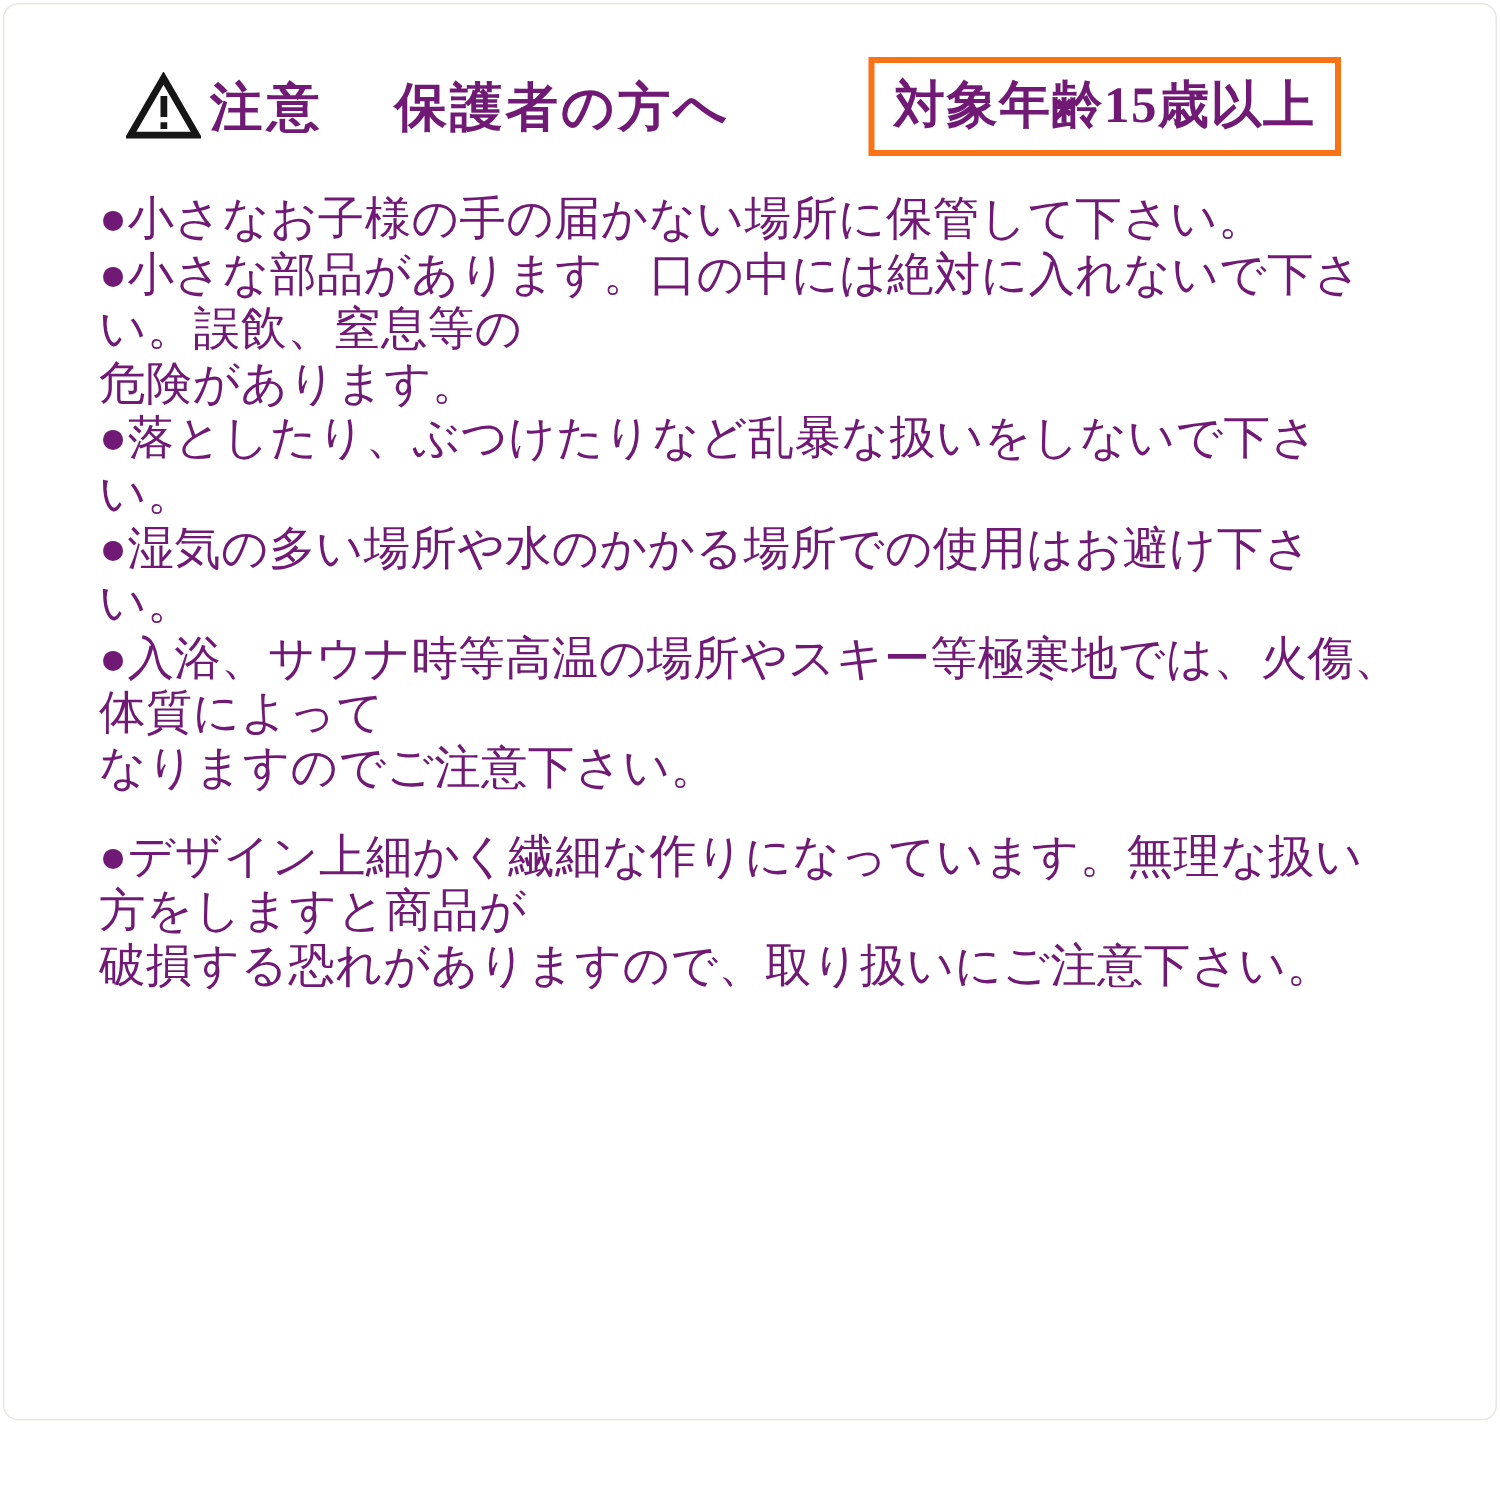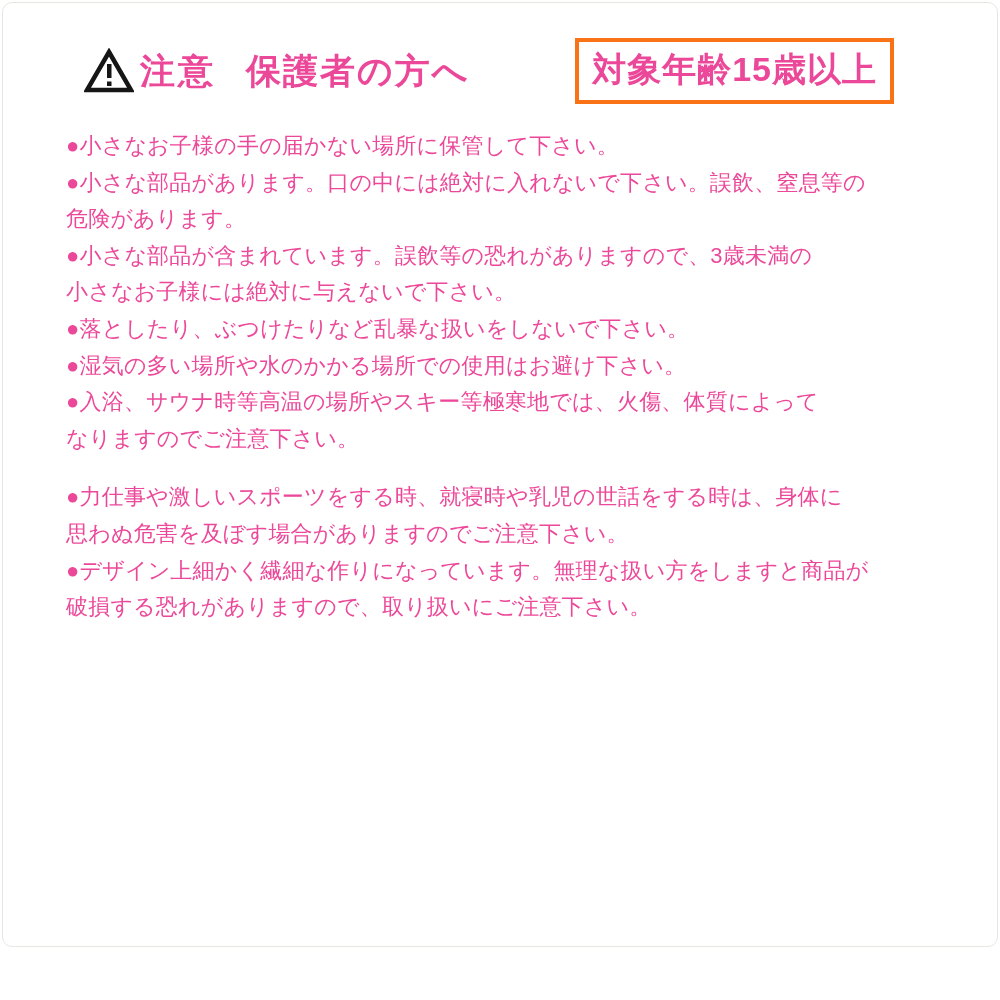--- a/index.html
+++ b/index.html
@@ -2,22 +2,22 @@
 <html><head>
 <meta charset="utf-8">
 <style>
   * { margin: 0; padding: 0; box-sizing: border-box; }
   html, body { background: #ffffff; }
   .page {
     position: relative;
     width: 1000px;
     height: 949px;
     background: #ffffff;
-    font-family: Liberation Sans, sans-serif;
-    color: #ec4899;
+    font-family: Liberation Serif, serif;
+    color: #701a75;
     overflow: hidden;
   }
   .label-edge {
     position: absolute;
     inset: 2px;
     border: 1px solid #e7e7e2;
     border-radius: 10px;
     pointer-events: none;
   }
   .content {
@@ -39,36 +39,36 @@
   .warn-icon { display: inline-block; width: 50px; height: 46px; }
   .caution-title {
     font-size: 35px;
     font-weight: 700;
     letter-spacing: 3px;
   }
   .caution-subtitle {
     font-size: 35px;
     font-weight: 700;
     letter-spacing: 2px;
-    margin-left: 24px;
+    margin-left: 41px;
   }
   .age-box {
     border: 4px solid #f97316;
     padding: 5px 13px 7px 13px;
     font-size: 34px;
     font-weight: 700;
     letter-spacing: 1px;
     white-space: nowrap;
   }
   
   .warnings {
     margin-top: 24px;
   }
   .warning-item {
-    font-size: 22px;
+    font-size: 31px;
     line-height: 36.6px;
     font-weight: 500;
     letter-spacing: 0.2px;
     white-space: pre-line;
   }
   .section-gap { height: 22px; }
 </style>
 </head>
 <body>
 
@@ -88,32 +88,28 @@
         <span class="caution-title">注意</span>
         <span class="caution-subtitle">保護者の方へ</span>
       </div>
       <div class="age-box">対象年齢15歳以上</div>
     </div>
 
     <div class="warnings">
       <div class="warning-item">●小さなお子様の手の届かない場所に保管して下さい。</div>
       <div class="warning-item">●小さな部品があります。口の中には絶対に入れないで下さい。誤飲、窒息等の
 危険があります。</div>
-      <div class="warning-item">●小さな部品が含まれています。誤飲等の恐れがありますので、3歳未満の
-小さなお子様には絶対に与えないで下さい。</div>
       <div class="warning-item">●落としたり、ぶつけたりなど乱暴な扱いをしないで下さい。</div>
       <div class="warning-item">●湿気の多い場所や水のかかる場所での使用はお避け下さい。</div>
       <div class="warning-item">●入浴、サウナ時等高温の場所やスキー等極寒地では、火傷、体質によって
 なりますのでご注意下さい。</div>
     </div>
 
     <div class="section-gap"></div>
 
     <div class="warnings" style="margin-top:0">
-      <div class="warning-item">●力仕事や激しいスポーツをする時、就寝時や乳児の世話をする時は、身体に
-思わぬ危害を及ぼす場合がありますのでご注意下さい。</div>
       <div class="warning-item">●デザイン上細かく繊細な作りになっています。無理な扱い方をしますと商品が
 破損する恐れがありますので、取り扱いにご注意下さい。</div>
 
     </div>
 
   </div>
 </div>
 
 </body></html>

